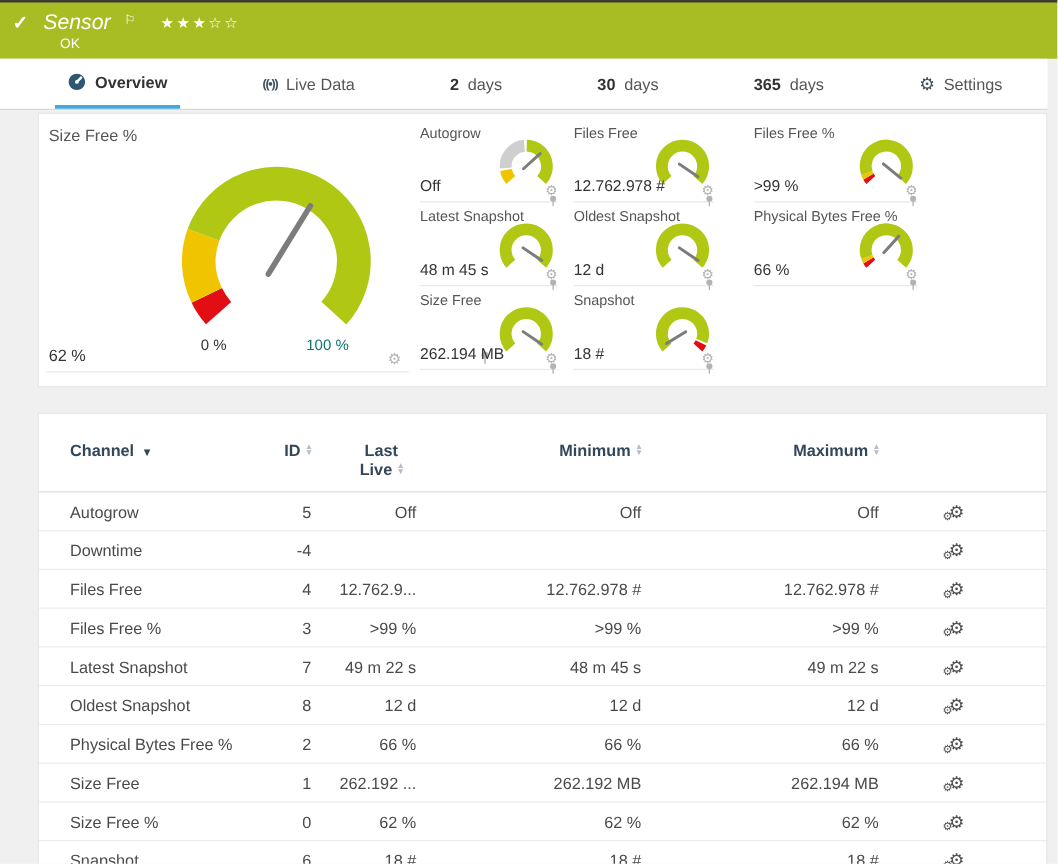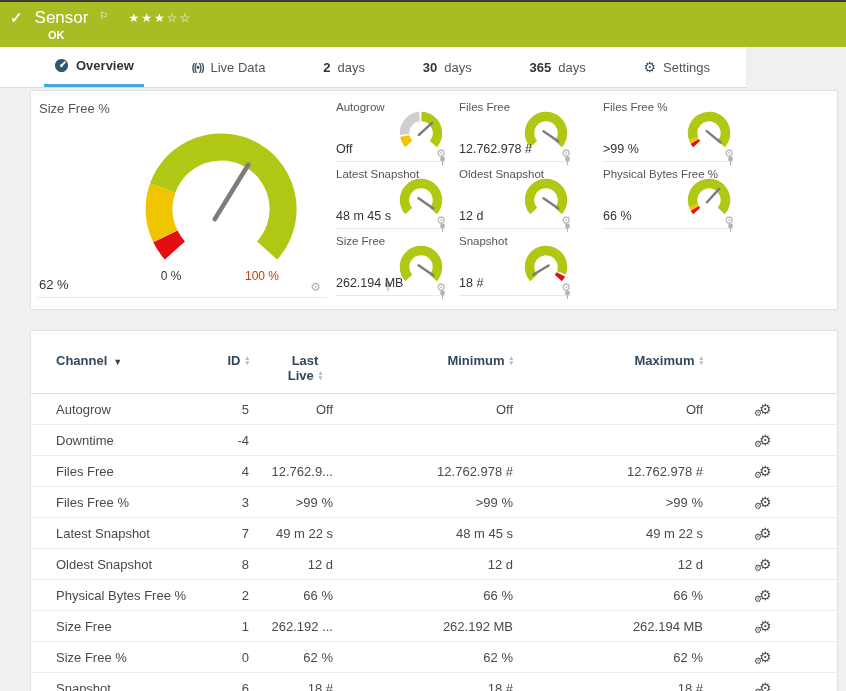--- a/index.html
+++ b/index.html
@@ -10,45 +10,45 @@
     -webkit-font-smoothing:antialiased;
   }
   
   .topbar{
     position:absolute;left:0;top:0;width:846px;height:47px;
     background:#a8bd24;border-top:2px solid #3a3a32;box-sizing:border-box;
     color:#fff;
   }
   .topbar .row1{position:absolute;left:10px;top:6px;display:flex;align-items:baseline;}
   .check{font-size:15px;font-weight:bold;margin-right:12px;}
-  .kind{font-size:17px;margin-right:8px;}
+  .kind{font-style:italic;font-size:17px;margin-right:8px;}
   .title{font-weight:bold;font-size:17px;}
   .flag{font-size:10px;vertical-align:top;position:relative;top:-4px;margin-left:3px;}
   .stars{font-size:12px;letter-spacing:2px;margin-left:20px;position:relative;top:-1px;}
-  .status-ok{position:absolute;left:48px;top:27px;font-size:11px;font-weight:bold;}
+  .status-ok{position:absolute;left:48px;top:27px;font-size:11px;font-weight:normal;}
   
   .tabbar{
-    position:absolute;left:0;top:47px;width:746px;height:41px;background:#fff;
+    position:absolute;left:0;top:47px;width:838px;height:41px;background:#fff;
     border-bottom:1px solid #d9d9d9;box-sizing:border-box;
     display:flex;justify-content:space-between;align-items:stretch;
     padding:0 26px 0 44px;
   }
   .tab{display:flex;align-items:center;gap:7px;padding:0 10px;font-size:13px;color:#555;box-sizing:border-box;}
   .tab.active{border-bottom:3px solid #41a9dc;color:#333;font-weight:bold;}
   .tab .num{font-weight:bold;color:#333;}
   .tab .live-glyph{font-size:10px;letter-spacing:-1px;color:#3e4f60;font-weight:bold;}
   .tab .gear-glyph{font-size:14px;color:#3e4f60;line-height:1;}
   
   .panel{background:#fff;border:1px solid #e2e2e2;box-sizing:border-box;position:absolute;}
   .panel-gauges{left:30px;top:90px;width:808px;height:220px;}
   .gmain{position:absolute;left:6px;top:8px;width:290px;height:198px;border-bottom:1px solid #e9e9e9;}
   .gmain .glabel{position:absolute;left:2px;top:2px;font-size:13px;color:#555;}
   .gmain svg{position:absolute;left:74px;top:0;overflow:visible;}
   .gmain .scale-min{position:absolute;left:112px;top:170px;width:44px;text-align:center;font-size:12px;color:#333;}
-  .gmain .scale-max{position:absolute;left:198px;top:170px;width:54px;text-align:center;font-size:12px;color:#c2410c;}
+  .gmain .scale-max{position:absolute;left:198px;top:170px;width:54px;text-align:center;font-size:12px;color:#0f766e;}
   .gmain .gvalue{position:absolute;left:2px;top:178px;font-size:13px;color:#333;}
   .gcell{position:absolute;border-bottom:1px solid #e9e9e9;}
   .gcell .glabel{position:absolute;left:0;top:2px;font-size:11.5px;color:#555;white-space:nowrap;}
   .gcell svg{position:absolute;right:0;top:8px;overflow:visible;}
   .gcell .gvalue{position:absolute;left:0;bottom:5px;font-size:12.5px;color:#333;white-space:nowrap;}
   .mini-icons{position:absolute;display:flex;align-items:flex-end;gap:3px;color:#b3b3b3;}
   .gcell .mini-icons{right:0;bottom:2px;}
   .gmain .mini-icons{right:6px;top:182px;}
   .mini-gear{font-size:11px;line-height:1;color:#b3b3b3;}
   

